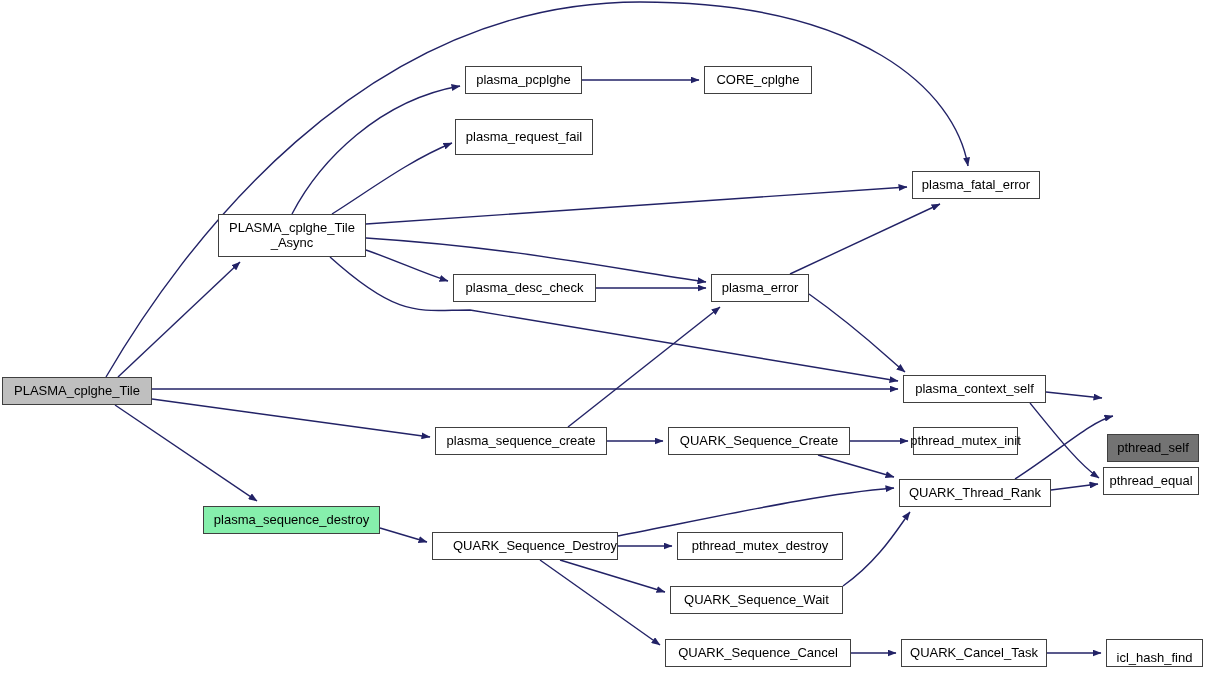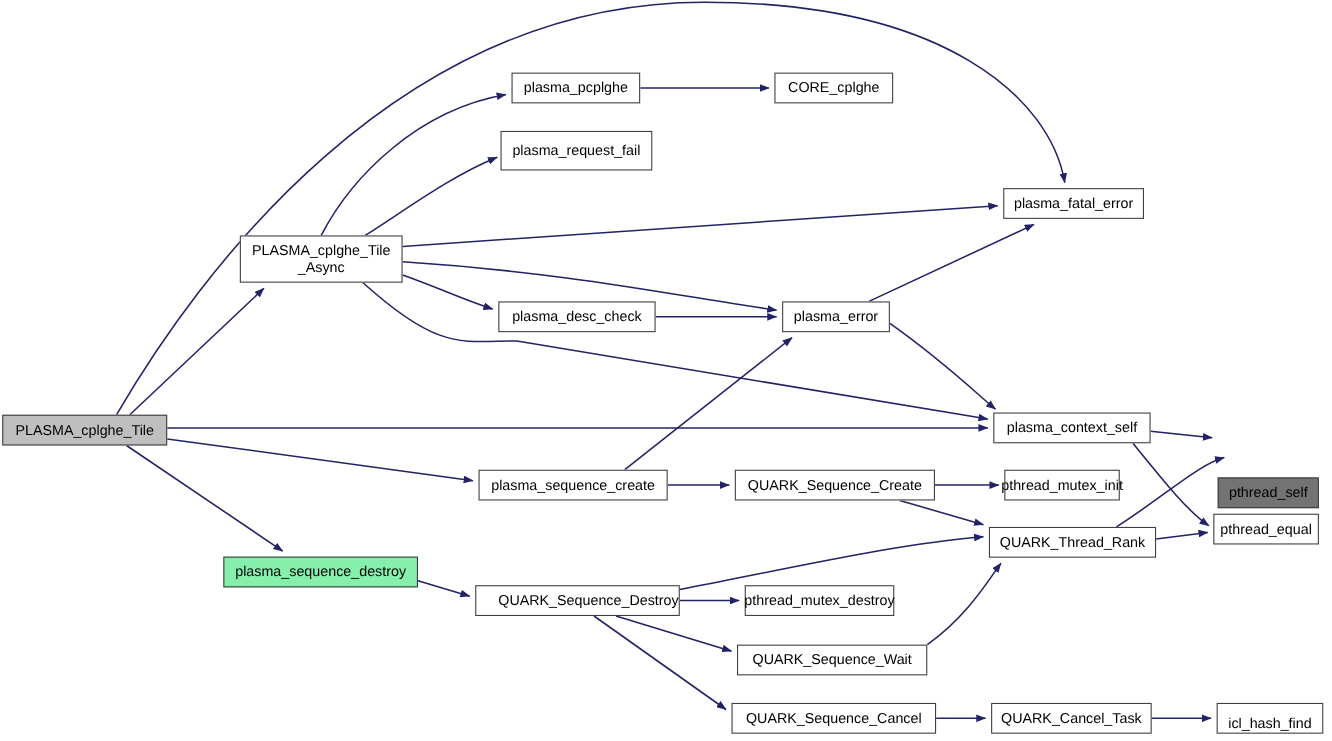--- a/index.html
+++ b/index.html
@@ -67,19 +67,19 @@
       <div class="node" style="left: 711px; top: 274px; width: 98px; height: 28px; background: rgb(255, 255, 255); border-color: rgb(64, 64, 64);"><span>plasma_error</span></div>
       <div class="node" style="left: 903px; top: 375px; width: 143px; height: 28px; background: rgb(255, 255, 255); border-color: rgb(64, 64, 64);"><span>plasma_context_self</span></div>
       <div class="node" style="left: 1107px; top: 386px; width: 92px; height: 28px; background: #737373; border-color: rgb(64, 64, 64); margin-top: 48px;"><span>pthread_self</span></div>
       <div class="node" style="left: 435px; top: 427px; width: 172px; height: 28px; background: rgb(255, 255, 255); border-color: rgb(64, 64, 64);"><span>plasma_sequence_create</span></div>
       <div class="node" style="left: 668px; top: 427px; width: 182px; height: 28px; background: rgb(255, 255, 255); border-color: rgb(64, 64, 64);"><span>QUARK_Sequence_Create</span></div>
       <div class="node" style="left: 913px; top: 427px; width: 105px; height: 28px; background: rgb(255, 255, 255); border-color: rgb(64, 64, 64);"><span>pthread_mutex_init</span></div>
       <div class="node" style="left: 1103px; top: 467px; width: 96px; height: 28px; background: rgb(255, 255, 255); border-color: rgb(64, 64, 64);"><span>pthread_equal</span></div>
       <div class="node" style="left: 899px; top: 479px; width: 152px; height: 28px; background: rgb(255, 255, 255); border-color: rgb(64, 64, 64);"><span>QUARK_Thread_Rank</span></div>
       <div class="node" style="left: 203px; top: 506px; width: 177px; height: 28px; background: #86efac; border-color: rgb(64, 64, 64);"><span>plasma_sequence_destroy</span></div>
       <div class="node" style="left: 432px; top: 532px; width: 186px; height: 28px; background: rgb(255, 255, 255); border-color: rgb(64, 64, 64); justify-content: flex-end;"><span>QUARK_Sequence_Destroy</span></div>
-      <div class="node" style="left: 677px; top: 532px; width: 136px; height: 28px; background: rgb(255, 255, 255); border-color: rgb(64, 64, 64);"><span>pthread_mutex_destroy</span></div>
+      <div class="node" style="left: 677px; top: 532px; width: 166px; height: 28px; background: rgb(255, 255, 255); border-color: rgb(64, 64, 64);"><span>pthread_mutex_destroy</span></div>
       <div class="node" style="left: 670px; top: 586px; width: 173px; height: 28px; background: rgb(255, 255, 255); border-color: rgb(64, 64, 64);"><span>QUARK_Sequence_Wait</span></div>
       <div class="node" style="left: 665px; top: 639px; width: 186px; height: 28px; background: rgb(255, 255, 255); border-color: rgb(64, 64, 64);"><span>QUARK_Sequence_Cancel</span></div>
       <div class="node" style="left: 901px; top: 639px; width: 146px; height: 28px; background: rgb(255, 255, 255); border-color: rgb(64, 64, 64);"><span>QUARK_Cancel_Task</span></div>
       <div class="node" style="left: 1106px; top: 639px; width: 97px; height: 28px; background: rgb(255, 255, 255); border-color: rgb(64, 64, 64); align-items: flex-end;"><span>icl_hash_find</span></div>
     </div>
 </div>
 
 </body></html>

